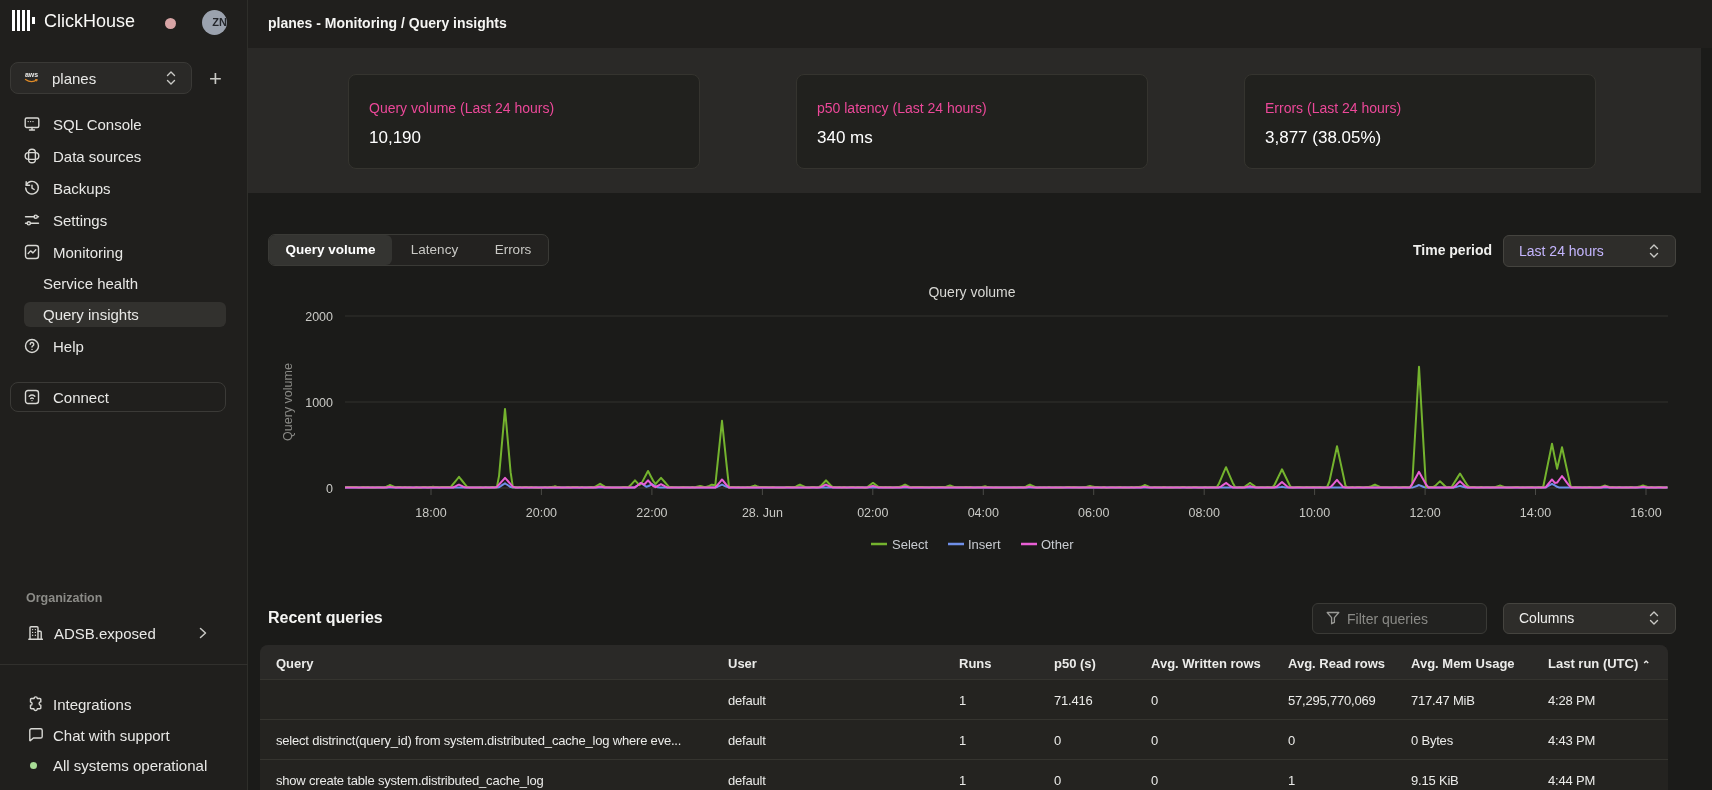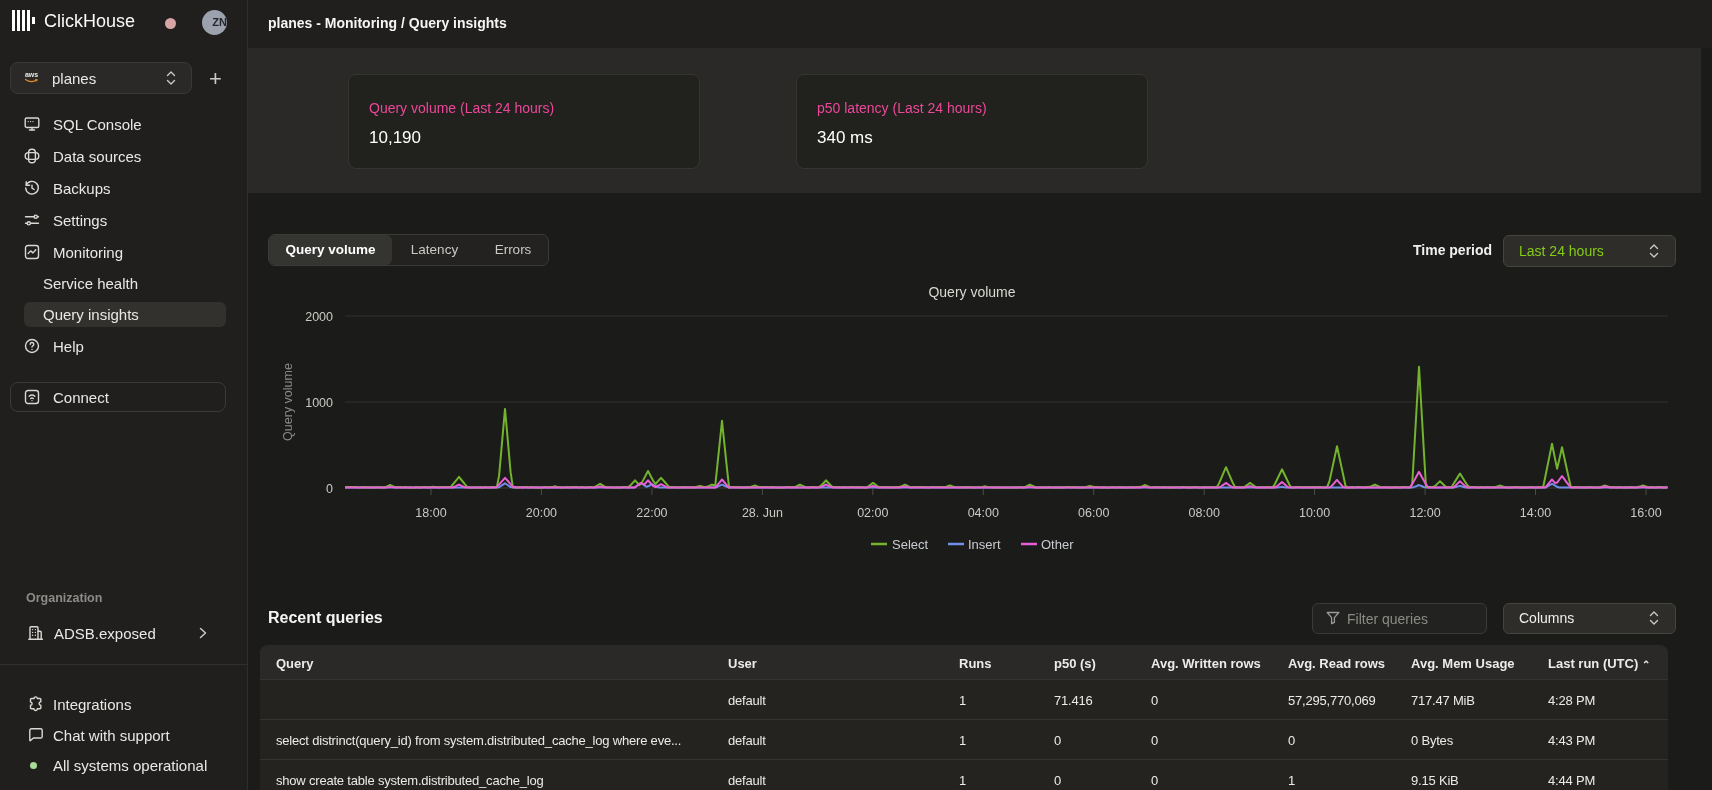--- a/index.html
+++ b/index.html
@@ -147,32 +147,36 @@
 </div>
 <div id="statsband">
   <div class="card" style="left:100px;">
     <div class="lbl">Query volume (Last 24 hours)</div>
     <div class="val">10,190</div>
   </div>
   <div class="card" style="left:548px;">
     <div class="lbl">p50 latency (Last 24 hours)</div>
     <div class="val">340 ms</div>
   </div>
+  <div class="card" style="left:996px;">
+    <div class="lbl">Errors (Last 24 hours)</div>
+    <div class="val">3,877 (38.05%)</div>
+  </div>
 </div>
 <div id="main">
 
   <div class="abs" style="left:268px; top:234px; width:281px; height:32px; background:#232220; border:1px solid #3a3a36; border-radius:7px;"></div>
   <div class="abs" style="left:269px; top:235px; width:123px; height:30px; background:#343431; border-radius:6px;"></div>
   <div class="abs" style="left:269px; top:235px; width:123px; height:30px; line-height:30px; text-align:center; font-size:13.5px; font-weight:bold; color:#fff;">Query volume</div>
   <div class="abs" style="left:392px; top:235px; width:85px; height:30px; line-height:30px; text-align:center; font-size:13.5px; color:#c9c9c5;">Latency</div>
   <div class="abs" style="left:477px; top:235px; width:72px; height:30px; line-height:30px; text-align:center; font-size:13.5px; color:#c9c9c5;">Errors</div>
 
   <div class="abs" style="left:1413px; top:242px; font-size:14px; font-weight:bold; color:#f0f0ee;">Time period</div>
   <div class="abs sel" style="left:1503px; top:235px; width:173px; height:32px;"></div>
-  <div class="abs" style="left:1519px; top:243px; font-size:14px; color:#84cc16;">Last 24 hours</div>
+  <div class="abs" style="left:1519px; top:243px; font-size:14px; color:#c4b5fd;">Last 24 hours</div>
   <svg class="abs" style="left:1649px; top:242px;" width="10" height="18" viewBox="0 0 10 18">
     <path d="M1.5 6.5 L5 3 L8.5 6.5" stroke="#c9c9c5" stroke-width="1.4" fill="none" stroke-linecap="round" stroke-linejoin="round"></path>
     <path d="M1.5 11.5 L5 15 L8.5 11.5" stroke="#c9c9c5" stroke-width="1.4" fill="none" stroke-linecap="round" stroke-linejoin="round"></path>
   </svg>
 
   <div id="chart" class="abs" style="left:248px; top:270px; width:1453px; height:300px;">
       <svg width="1453" height="300" viewBox="0 0 1453 300">
   <text x="724" y="27" font-size="14" fill="#d8d8d4" text-anchor="middle">Query volume</text>
   <line x1="97" y1="46" x2="1420" y2="46" stroke="#33322e" stroke-width="1"></line>
   <line x1="97" y1="132" x2="1420" y2="132" stroke="#33322e" stroke-width="1"></line>

